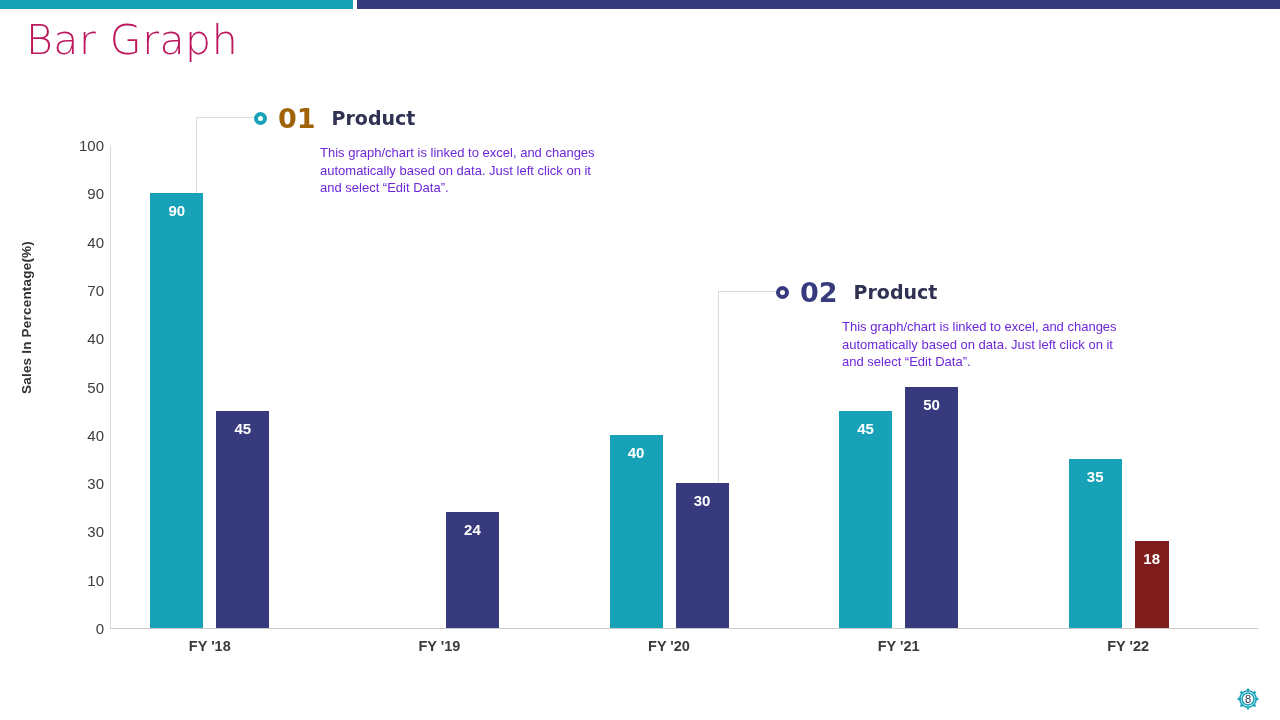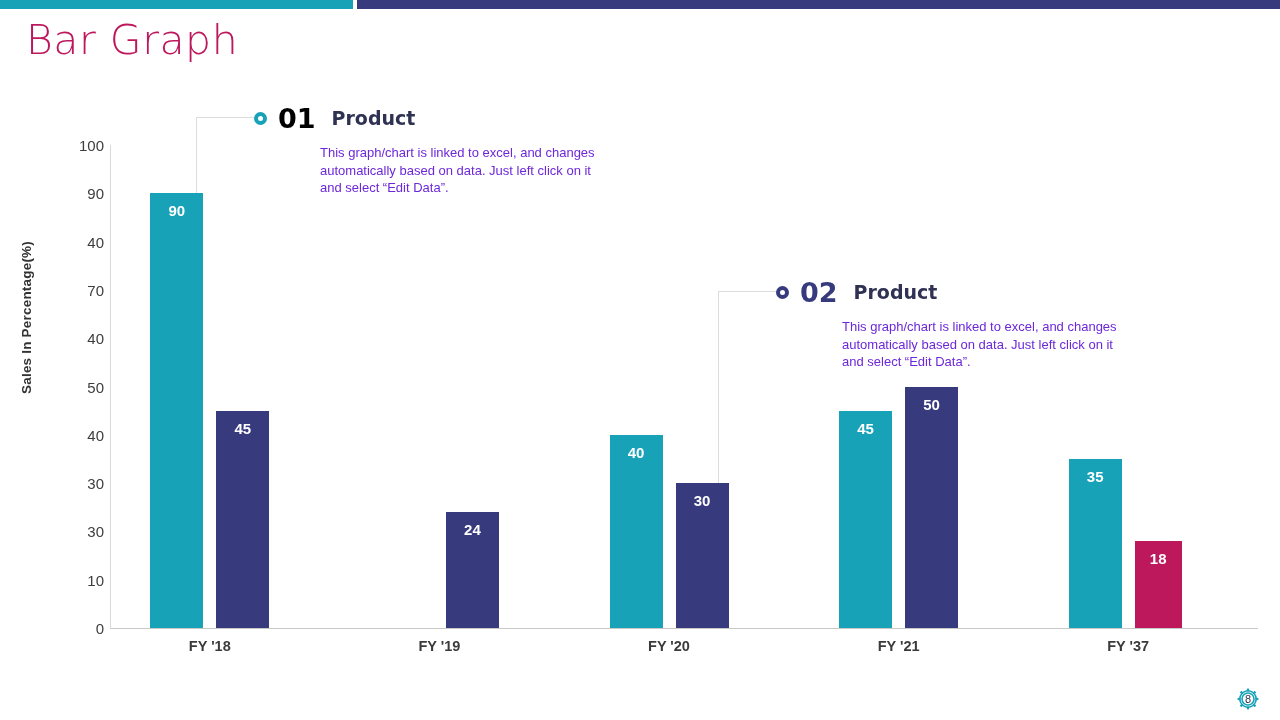--- a/index.html
+++ b/index.html
@@ -161,21 +161,21 @@
     height: 13px;
     border-radius: 50%;
     border: 4px solid #17a2b8;
     box-sizing: border-box;
     flex: 0 0 auto;
   }
   .ring.navy { border-color: #373b7e; }
   .co-num {
     font-size: 27px;
     font-weight: bold;
-    color: #000000;
+    color: #a16207;
     margin-left: 11px;
     line-height: 1;
     font-family: "DejaVu Sans", sans-serif;
   }
   .co-num.navy { color: #373b7e; }
   .co-title {
     font-size: 19px;
     font-weight: bold;
     color: #2f3252;
     margin-left: 16px;
@@ -267,31 +267,31 @@
       </div>
       <div class="bar teal" style="left: 729.1px; width: 53px; height: 217.35px; background: rgb(23, 162, 184);">
         <span class="bar-label">45</span>
       </div>
       <div class="bar navy" style="left: 795.1px; width: 53px; height: 241.5px; background: rgb(55, 59, 126);">
         <span class="bar-label">50</span>
       </div>
       <div class="bar teal" style="left: 958.7px; width: 53px; height: 169.05px; background: rgb(23, 162, 184);">
         <span class="bar-label">35</span>
       </div>
-      <div class="bar navy" style="left: 1024.7px; width: 47px; height: 86.94px; background: #be185d;">
+      <div class="bar navy" style="left: 1024.7px; width: 34px; height: 86.94px; background: #7f1d1d;">
         <span class="bar-label">18</span>
       </div>
     </div>
 
   <div id="xlabels">
       <div class="xlabel" style="left: 149.8px; width: 120px; text-align: center;">FY '18</div>
       <div class="xlabel" style="left: 379.4px; width: 120px;">FY '19</div>
       <div class="xlabel" style="left: 609px; width: 120px;">FY '20</div>
       <div class="xlabel" style="left: 838.6px; width: 120px;">FY '21</div>
-      <div class="xlabel" style="left: 1068.2px; width: 120px;">FY '37</div>
+      <div class="xlabel" style="left: 1068.2px; width: 120px;">FY '22</div>
     </div>
 
   <div class="leader leader-h" style="left:196px; top:117px; width:58px;"></div>
   <div class="leader leader-v" style="left:196px; top:117px; height:76px;"></div>
 
   <div class="leader leader-h" style="left:718px; top:291px; width:58px;"></div>
   <div class="leader leader-v" style="left:718px; top:291px; height:192px;"></div>
 </div>
 
 <div class="callout" style="left:254px; top:105px;">

